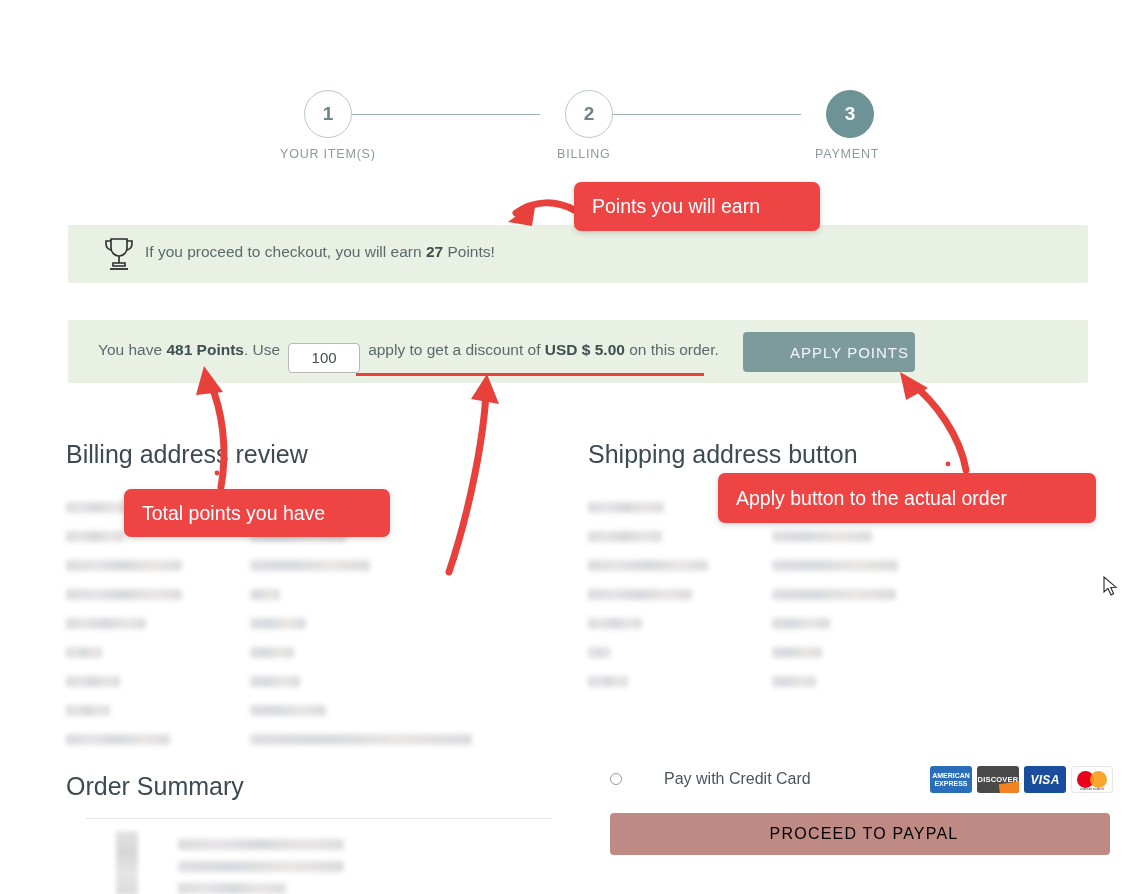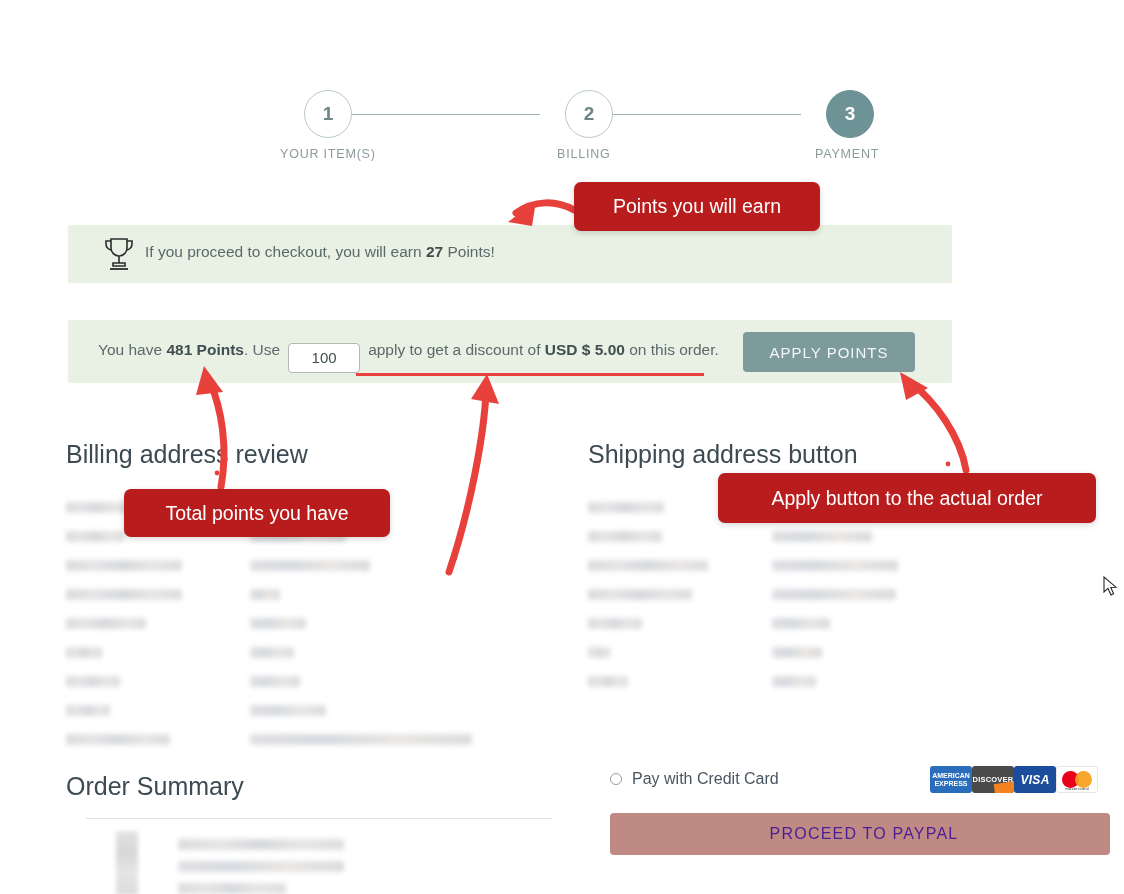--- a/index.html
+++ b/index.html
@@ -35,21 +35,21 @@
   }
   .step-node.active { background: #6e9396; border-color: #6e9396; color: #ffffff; }
   .step-label {
     position: absolute; top: 57px;
     font-size: 12.5px; letter-spacing: 0.8px; color: #8b9a9b;
     white-space: nowrap;
   }
 
   
   .green-panel {
-    position: absolute; left: 68px; width: 884px;
+    position: absolute; left: 68px; width: 1020px;
     background: #e9f1e4; border-radius: 2px;
   }
   #earn-panel { top: 225px; height: 58px; }
   #redeem-panel { top: 320px; height: 63px; }
 
   .trophy-icon { position: absolute; left: 34px; top: 10px; }
   .earn-text {
     position: absolute; left: 77px; top: 18px;
     font-size: 15.5px; color: #5a6a6b;
   }
@@ -68,20 +68,21 @@
     vertical-align: -8px;
   }
   .apply-btn {
     position: absolute; left: 675px; top: 12px;
     width: 172px; height: 40px;
     background: #7d9b9d; color: #f4f7f7;
     border: none; border-radius: 4px;
     font-size: 15px; letter-spacing: 1px;
     font-family: "Liberation Sans", sans-serif;
     cursor: pointer;
+    text-align: right;
   }
 
   
   .input-underline {
     position: absolute; left: 288px; top: 53px;
     width: 348px; height: 3px; background: #e8413c;
   }
 
   
   .sec-head {
@@ -113,23 +114,23 @@
     background: linear-gradient(180deg,#dcdcdc,#cdcdcd,#e0e0e0,#d2d2d2);
     filter: blur(2px); opacity: .8;
   }
 
   
   .radio-row { position: absolute; left: 610px; top: 770px; display: flex; align-items: center; }
   .radio-dot {
     width: 12px; height: 12px; border-radius: 50%;
     border: 1px solid #9a9a9a; background: #fff; display: inline-block;
   }
-  .radio-label { margin-left: 10px; font-size: 16px; color: #4a5560; }
-
-  .cards { position: absolute; left: 930px; top: 766px; display: flex; }
+  .radio-label { margin-left: 42px; font-size: 16px; color: #4a5560; }
+
+  .cards { position: absolute; left: 930px; top: 766px; display: flex; gap: 5px; }
   .card-logo {
     width: 42px; height: 27px; border-radius: 3px;
     display: flex; align-items: center; justify-content: center;
     font-size: 7px; font-weight: 700; color: #fff; overflow: hidden;
     position: relative;
   }
   .card-amex { background: #2a6ebb; flex-direction: column; line-height: 8px; }
   .card-amex span { background:#2a6ebb; display:block; text-align:center; }
   .card-discover { background: #4a4a4a; }
   .card-discover::after {
@@ -142,33 +143,32 @@
   .card-mc { background: #ffffff; border: 1px solid #e6e6e6; }
   .mc-circles { position: relative; width: 30px; height: 17px; }
   .mc-circles div { position: absolute; top: 0; width: 17px; height: 17px; border-radius: 50%; }
   .mc-red { left: 0; background: #eb001b; }
   .mc-yellow { right: 0; background: #f79e1b; opacity: .92; }
   .mc-text { position: absolute; bottom: 1px; left: 0; width: 100%; text-align: center;
              font-size: 4px; color: #666; letter-spacing: .2px; }
 
   .paypal-btn {
     position: absolute; left: 610px; top: 813px; width: 500px; height: 42px;
-    background: #c08a84; color: #4c1d95; border: none; border-radius: 4px;
+    background: #c08a84; color: #000000; border: none; border-radius: 4px;
     font-size: 16px; letter-spacing: 1.2px;
     font-family: "Liberation Sans", sans-serif; cursor: pointer; padding-left: 14px;
   }
 
   
   .callout {
     position: absolute;
-    background: #b91c1c; color: #ffffff;
+    background: #ef4444; color: #ffffff;
     border-radius: 7px;
     font-size: 19.5px; line-height: 27px;
     padding: 10px 18px;
-    text-align: center;
     box-shadow: 0 2px 6px rgba(0,0,0,.16);
     z-index: 40;
   }
   #co-earn      { left: 574px; top: 182px; width: 246px; height: 49px; line-height: 29px; }
   #co-total     { left: 124px; top: 489px; width: 266px; height: 48px; line-height: 28px; }
   #co-apply     { left: 718px; top: 473px; width: 378px; height: 50px; line-height: 30px; }
   #co-howmany   { left: 293px; top: 576px; width: 323px; height: 108px; padding-top: 12px; }
 
   
   #arrows { position: absolute; left: 0; top: 0; width: 1124px; height: 894px; z-index: 30; pointer-events: none; }

